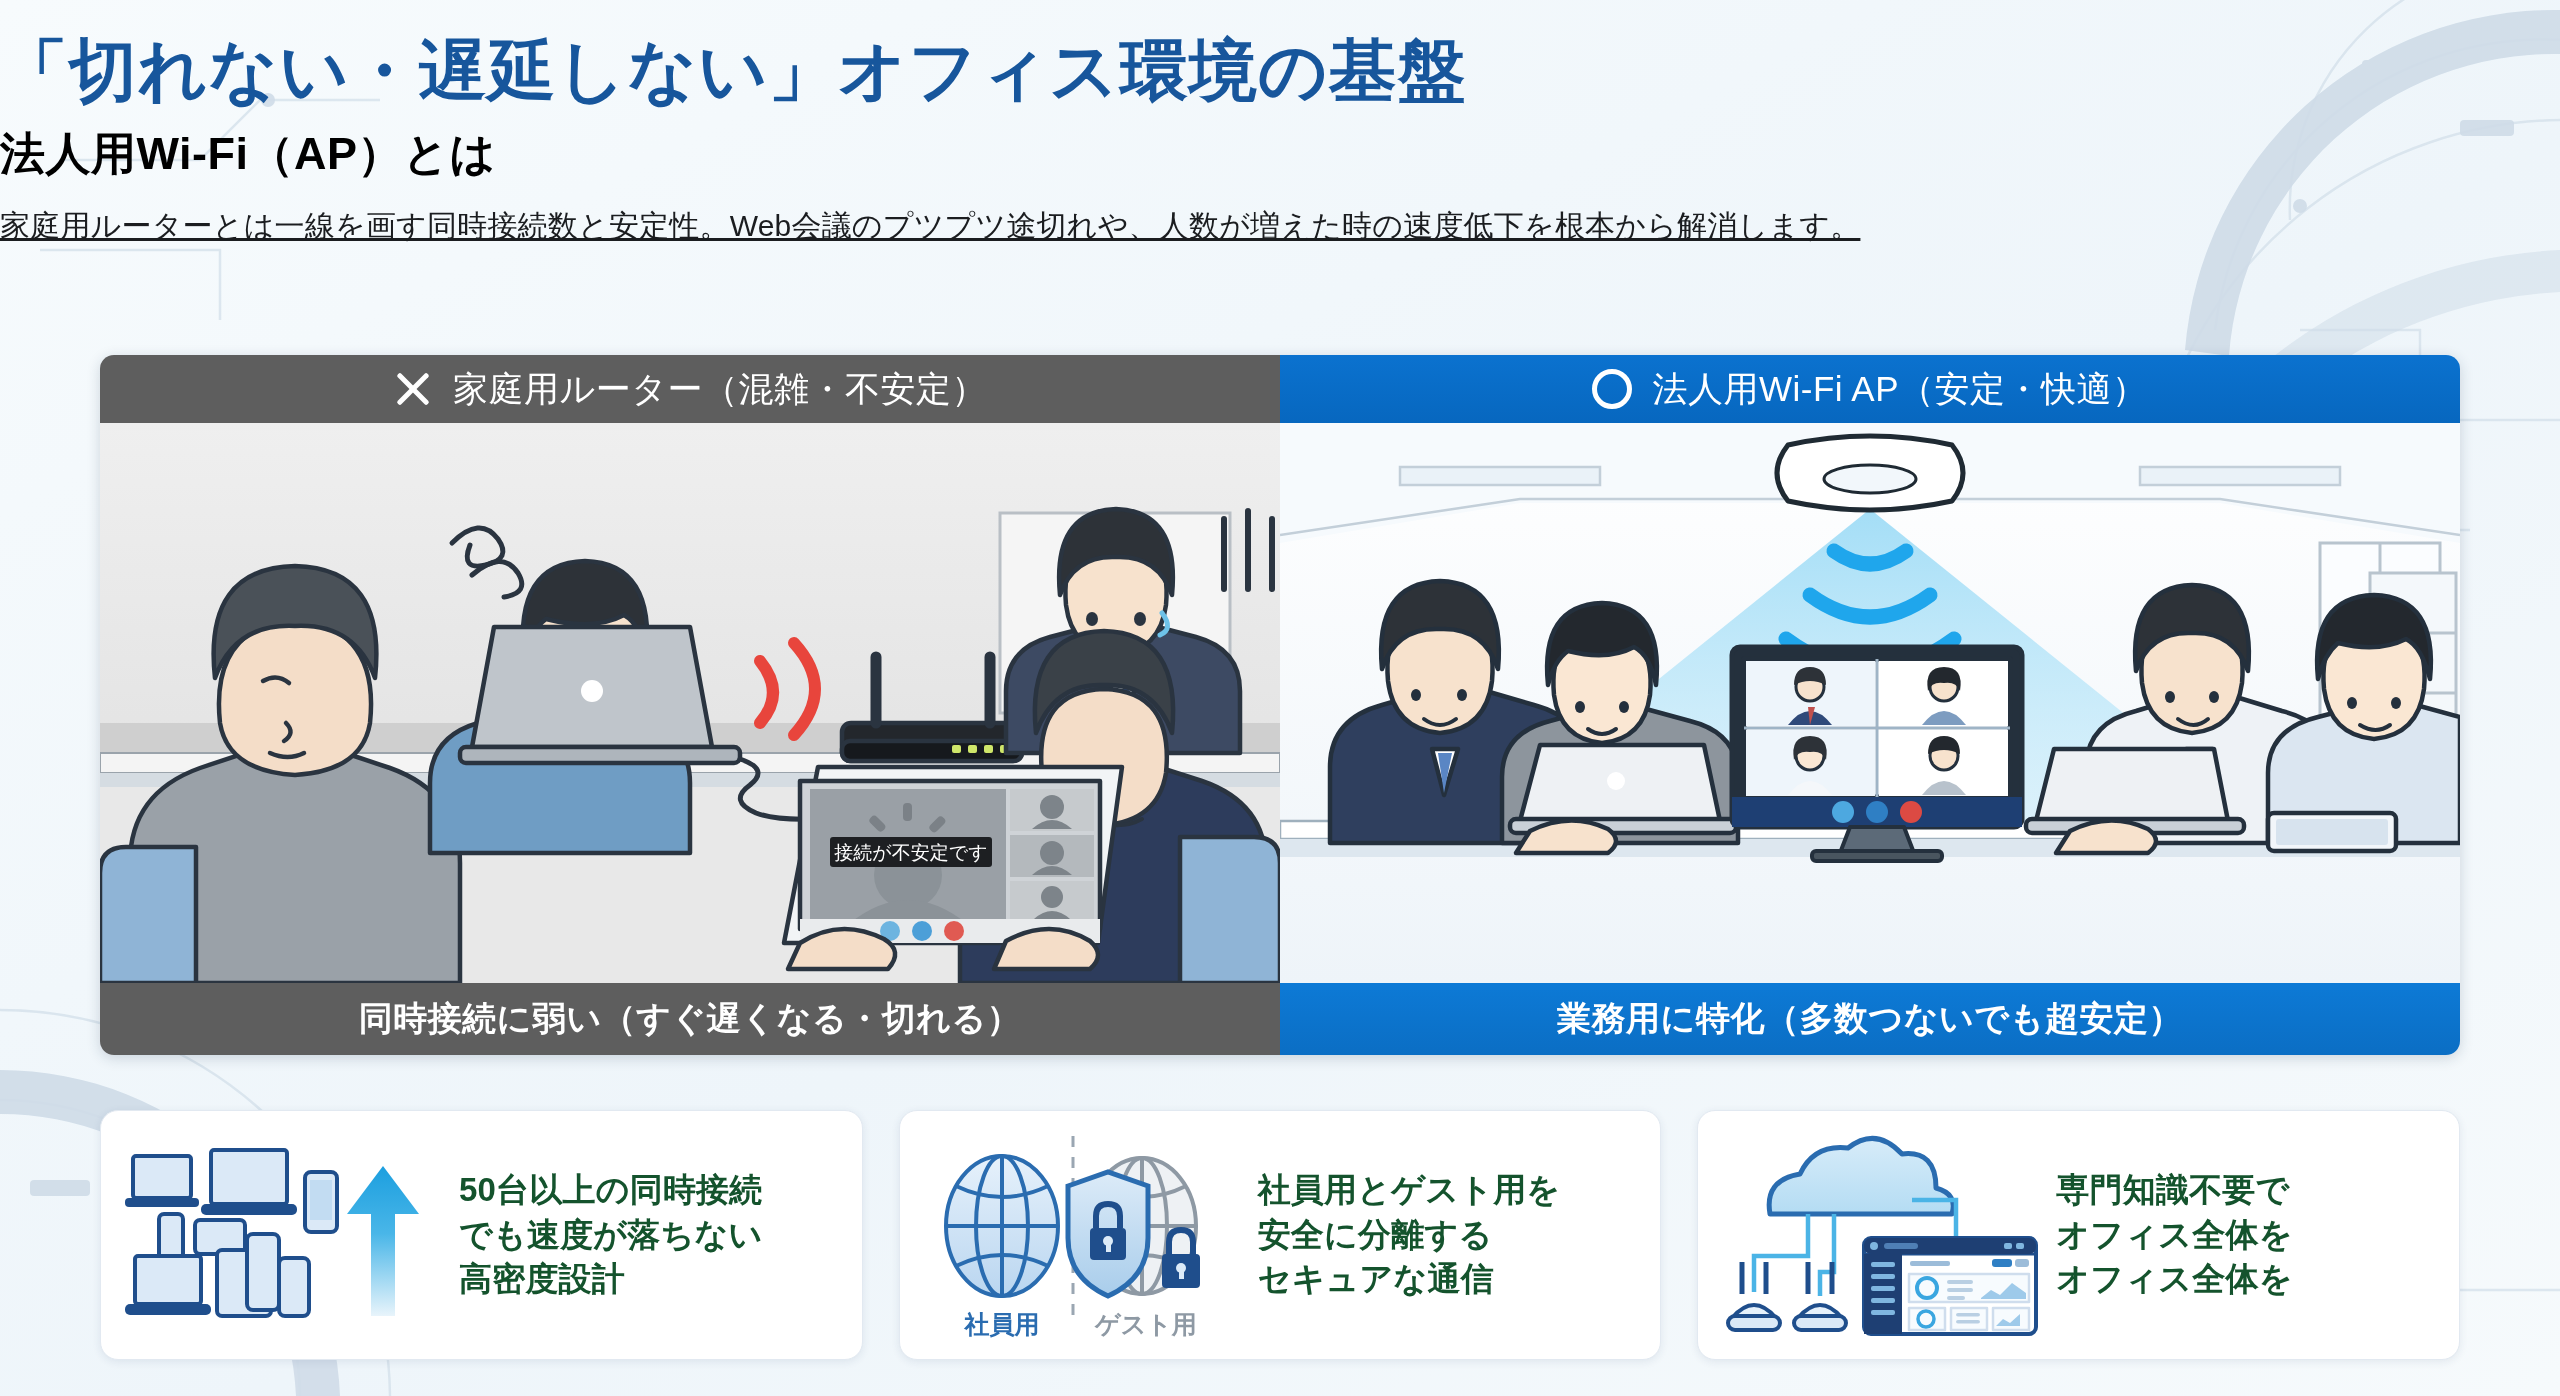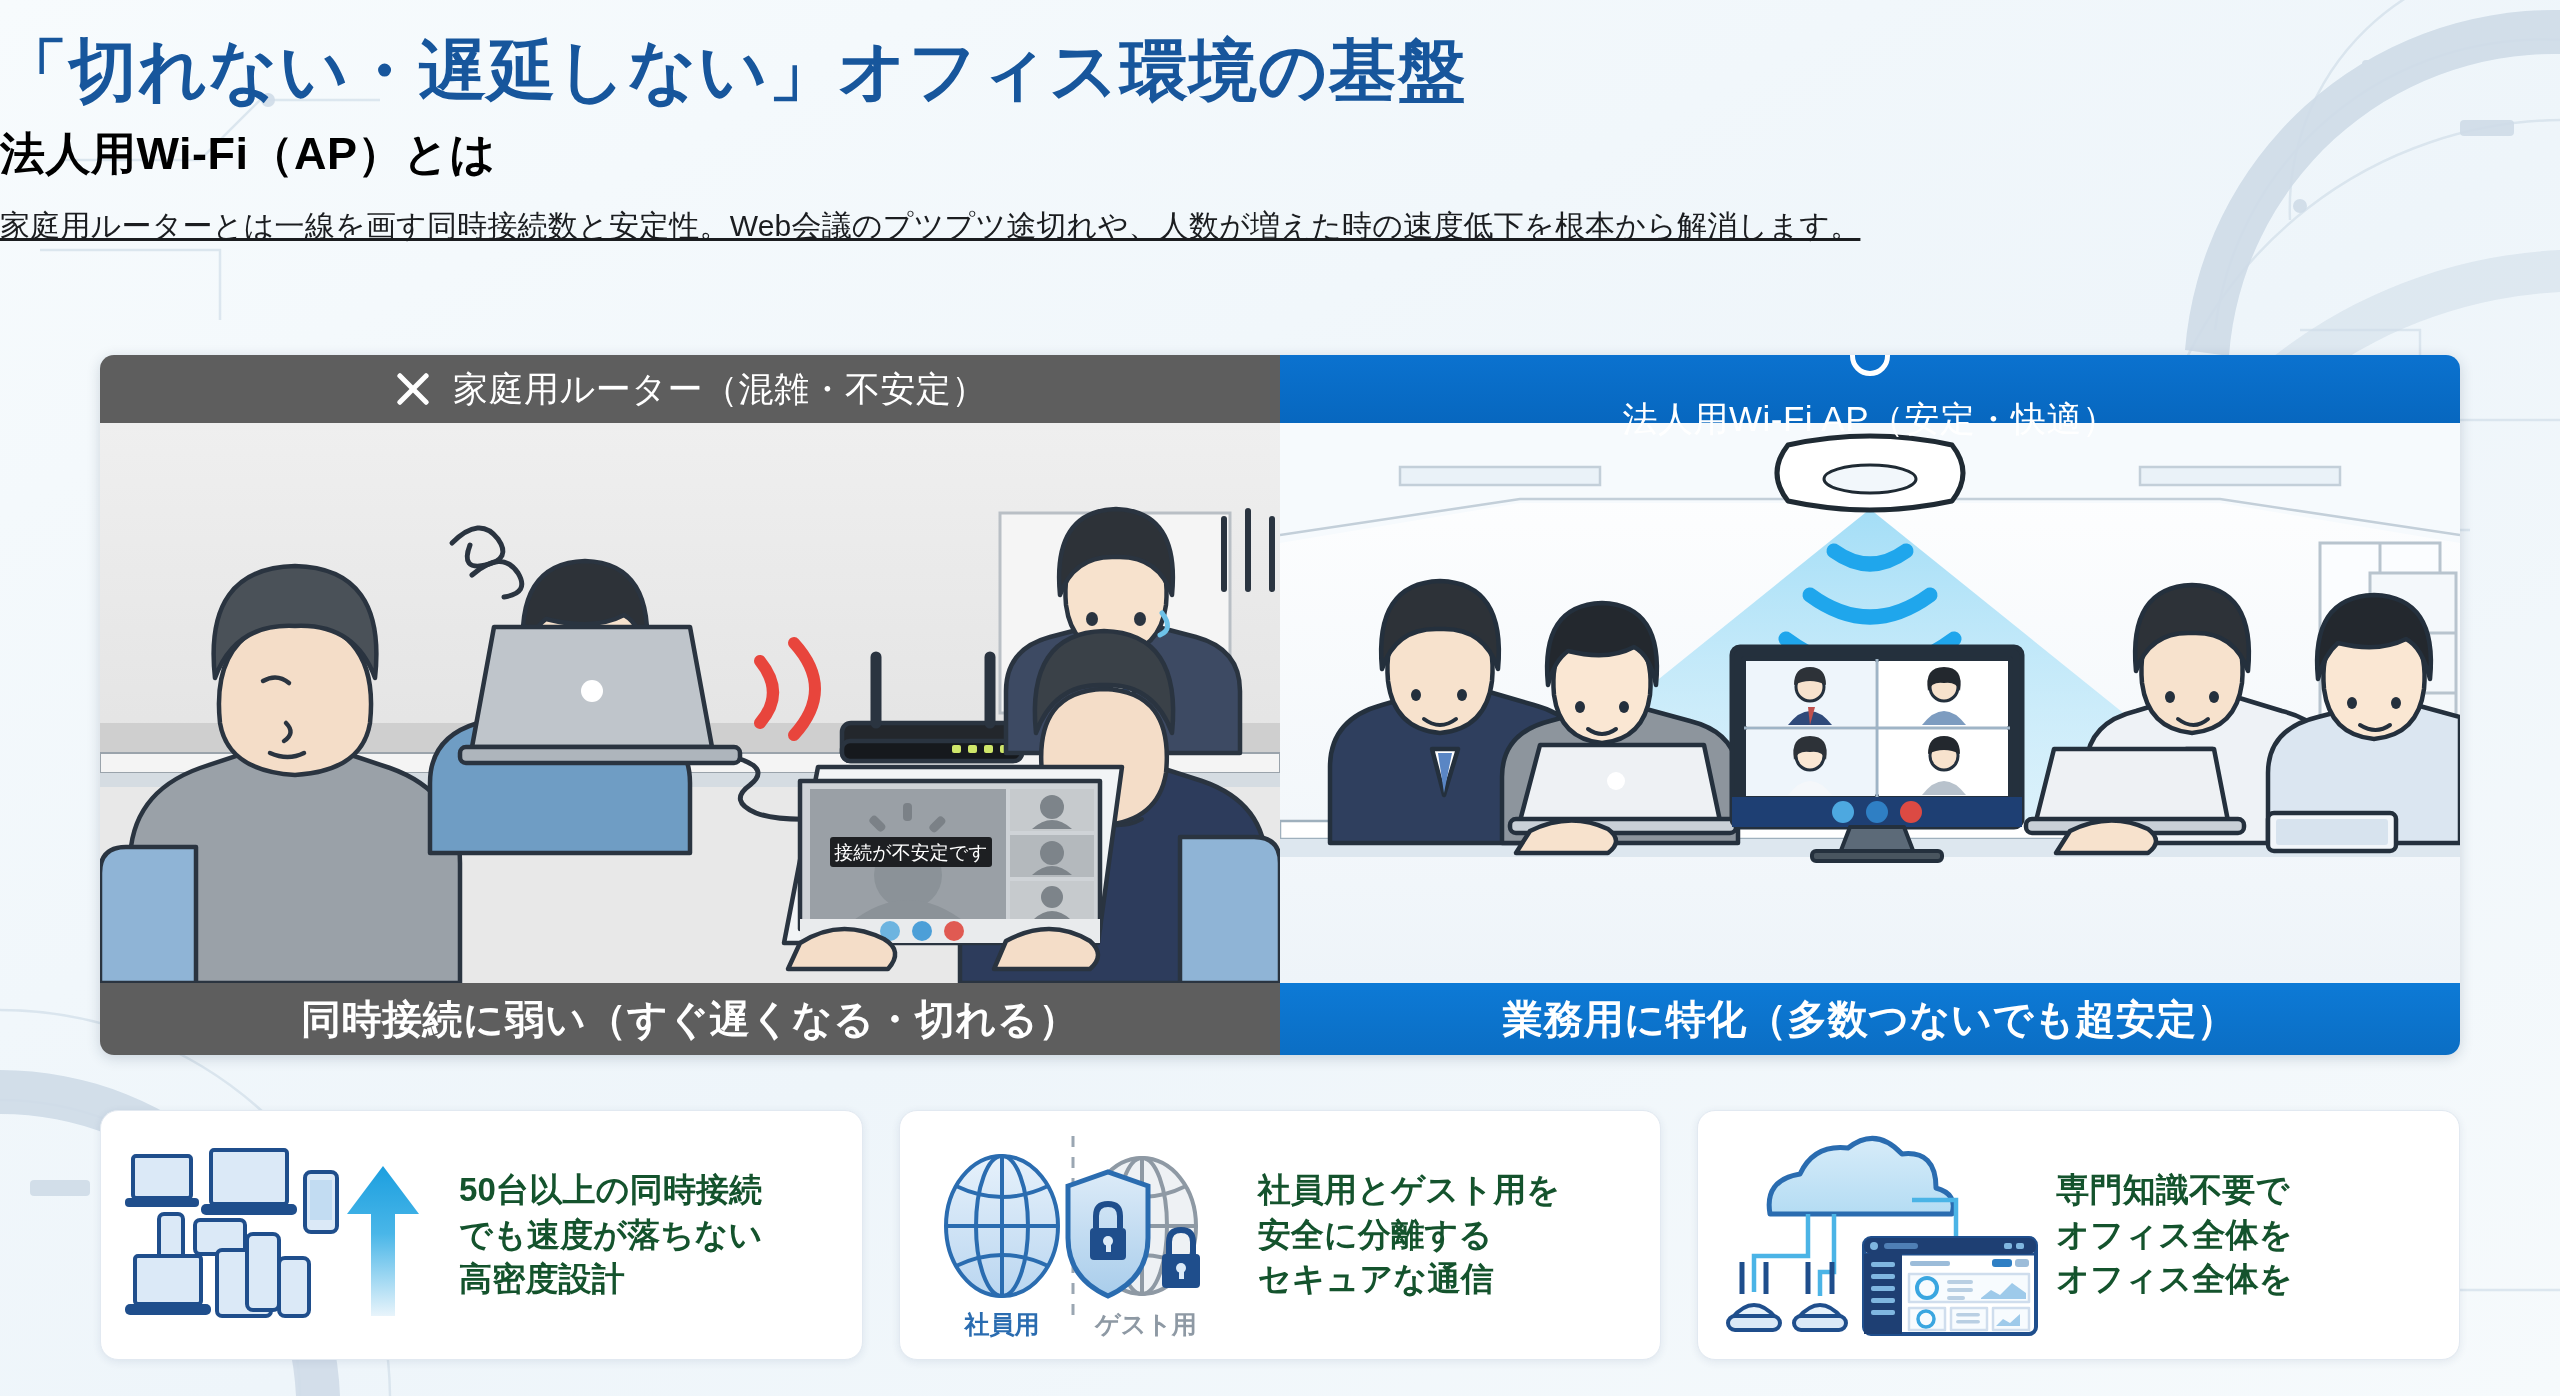--- a/index.html
+++ b/index.html
@@ -95,30 +95,30 @@
     letter-spacing: 0.5px;
     z-index: 6;
   }
   .panel-foot {
     position: absolute;
     bottom: 0; left: 0; right: 0;
     height: 72px;
     display: flex;
     align-items: center;
     justify-content: center;
-    font-size: 40px;
+    font-size: 34px;
     font-weight: bold;
     color: #ffffff;
     letter-spacing: 0.5px;
     z-index: 6;
   }
 
   .panel.bad .panel-head,
   .panel.bad .panel-foot { background: #5e5e5e; }
-  .panel.good .panel-head { background: linear-gradient(180deg,#0b72cf 0%,#0767bf 100%); flex-direction: column; }
+  .panel.good .panel-head { background: linear-gradient(180deg,#0b72cf 0%,#0767bf 100%); }
   .panel.good .panel-foot { background: linear-gradient(180deg,#0d7ad6 0%,#0b6ec4 100%); }
 
   .mark {
     width: 40px; height: 40px;
     flex: 0 0 40px;
     position: relative;
   }
   .mark.cross::before, .mark.cross::after {
     content: "";
     position: absolute;

